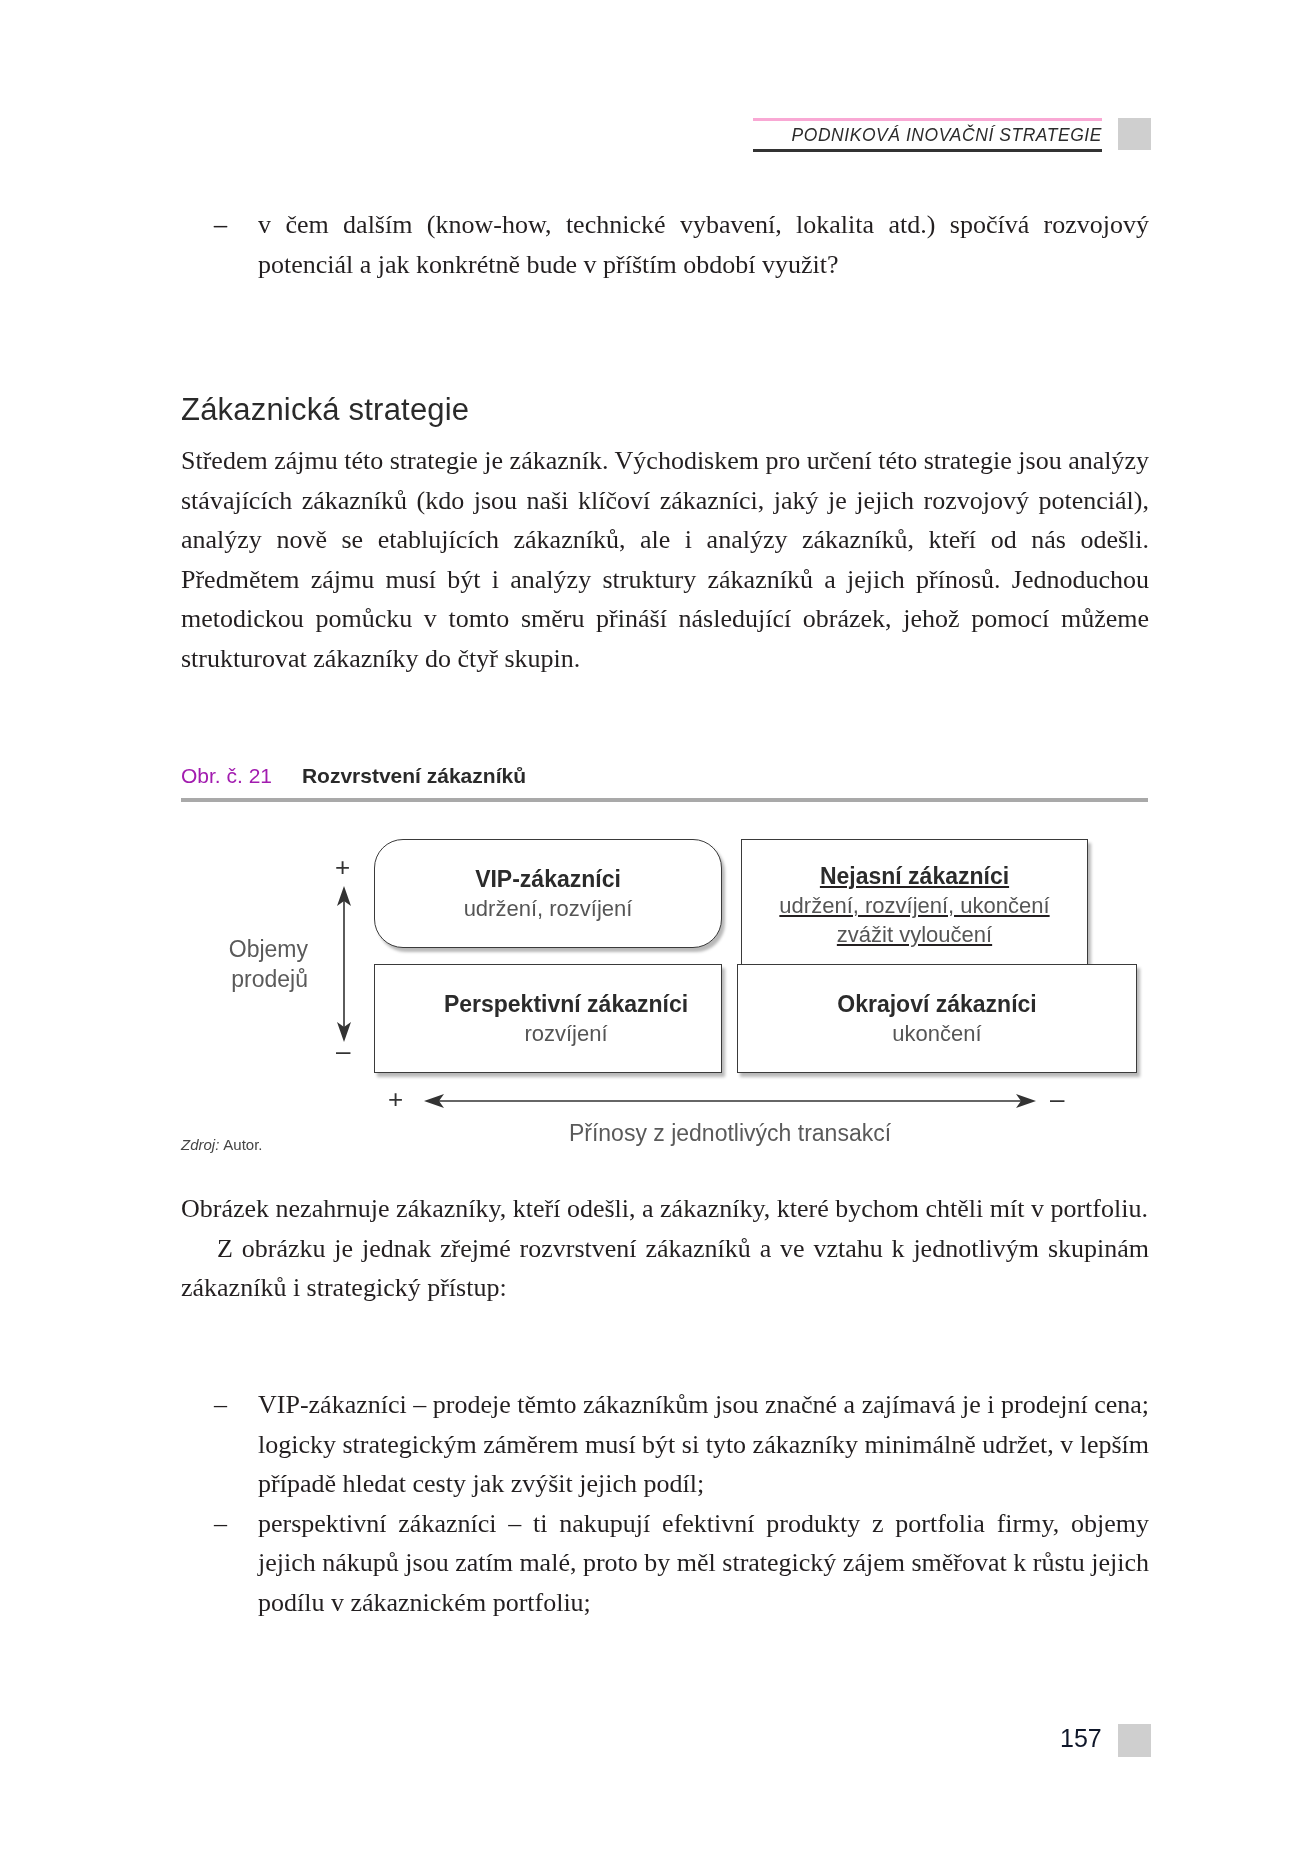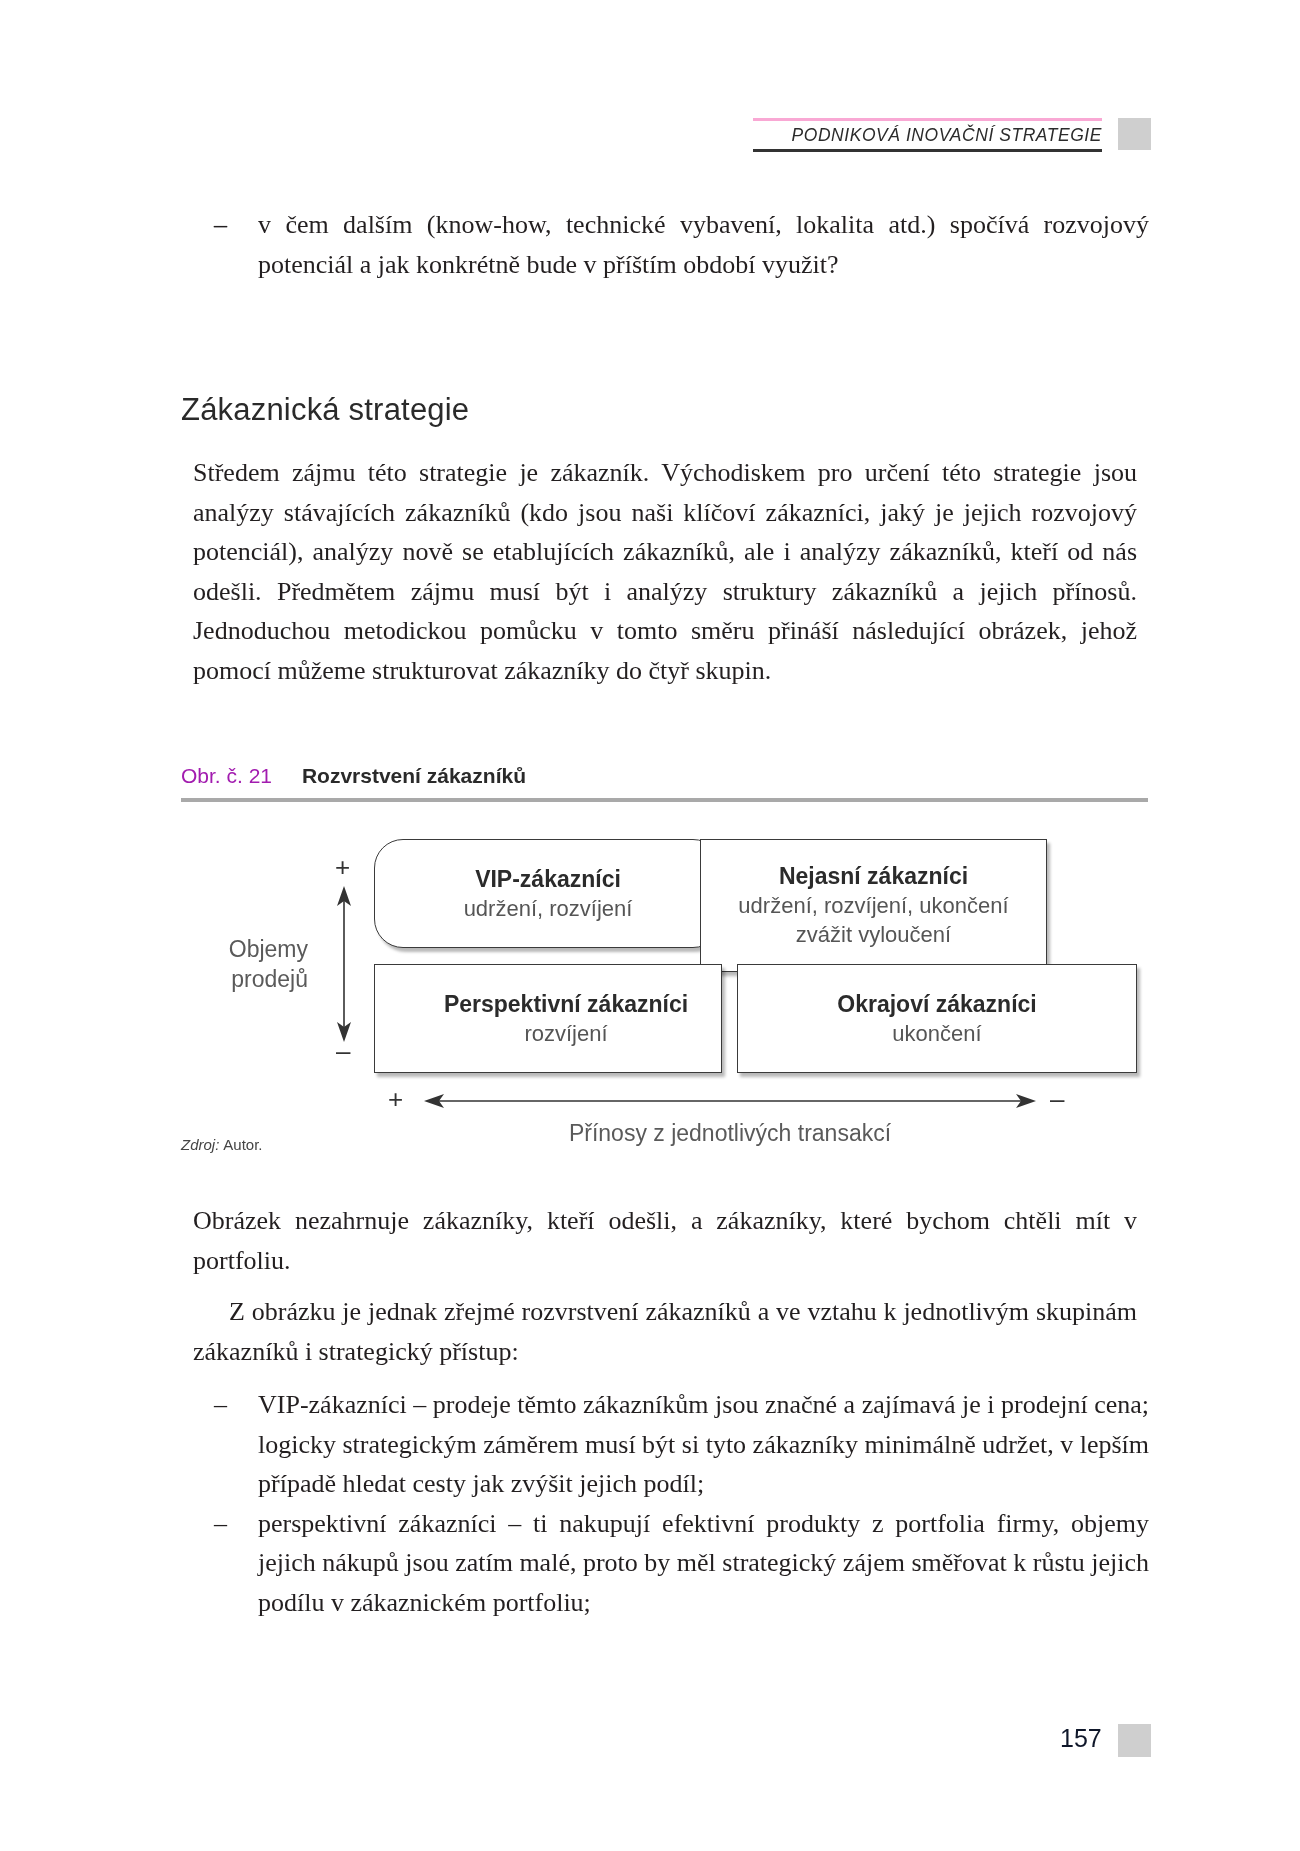--- a/index.html
+++ b/index.html
@@ -10,21 +10,21 @@
 
   
   .run-head { left: 753px; top: 118px; width: 349px; height: 28px;
     border-top: 3px solid #f9a8d4; border-bottom: 3px solid #333; }
   .run-head span { display: block; text-align: right; font-style: italic; font-size: 19px;
     letter-spacing: 0.6px; line-height: 28px; color: #2b2b2b; font-weight: 300; transform: scaleX(0.92); transform-origin: right center; }
   .gray-tab { background: #cfcfcf; width: 33px; height: 32px; left: 1118px; }
 
   
   .para { left: 181px; width: 968px; font-size: 26px; line-height: 39.5px; text-align: justify; }
-  .para p { margin: 12px; }
+  .para p { margin: 0; }
   .indent { text-indent: 36px; }
   .bullet-list { left: 214px; width: 935px; font-size: 26px; line-height: 39.5px; }
   .bullet-item { position: relative; padding-left: 44px; text-align: justify; }
   .dash { position: absolute; left: 0; top: 0; }
 
   .section-heading { left: 181px; top: 392px; font-size: 31px; color: #2a2a2a; letter-spacing: 0.2px; }
 
   
   .fig-caption { left: 181px; top: 764px; font-size: 21px; }
   .fig-num { color: #a21caf; font-weight: 300; margin-right: 24px; }
@@ -88,21 +88,21 @@
   <svg class="abs" style="left:332px;top:884px;" width="24" height="160">
     <line x1="12" y1="14" x2="12" y2="146" stroke="#333" stroke-width="1.6"></line>
     <polygon points="12,2 5,22 12,17 19,22" fill="#333"></polygon>
     <polygon points="12,158 5,138 12,143 19,138" fill="#333"></polygon>
   </svg>
 
   <div class="qbox" style="left:374px;top:839px;width:348px;height:109px;border-radius:29px;">
     <div class="t">VIP-zákazníci</div>
     <div class="s">udržení, rozvíjení</div>
   </div>
-  <div class="qbox" style="left:700px;top:839px;width:347px;height:133px;">
+  <div class="qbox" style="left:741px;top:839px;width:347px;height:133px;text-decoration:underline;">
     <div class="t">Nejasní zákazníci</div>
     <div class="s">udržení, rozvíjení, ukončení</div>
     <div class="s">zvážit vyloučení</div>
   </div>
   <div class="qbox" style="left:374px;top:964px;width:348px;height:109px;padding-left:36px;">
     <div class="t">Perspektivní zákazníci</div>
     <div class="s">rozvíjení</div>
   </div>
   <div class="qbox" style="left:737px;top:964px;width:400px;height:109px;">
     <div class="t">Okrajoví zákazníci</div>

